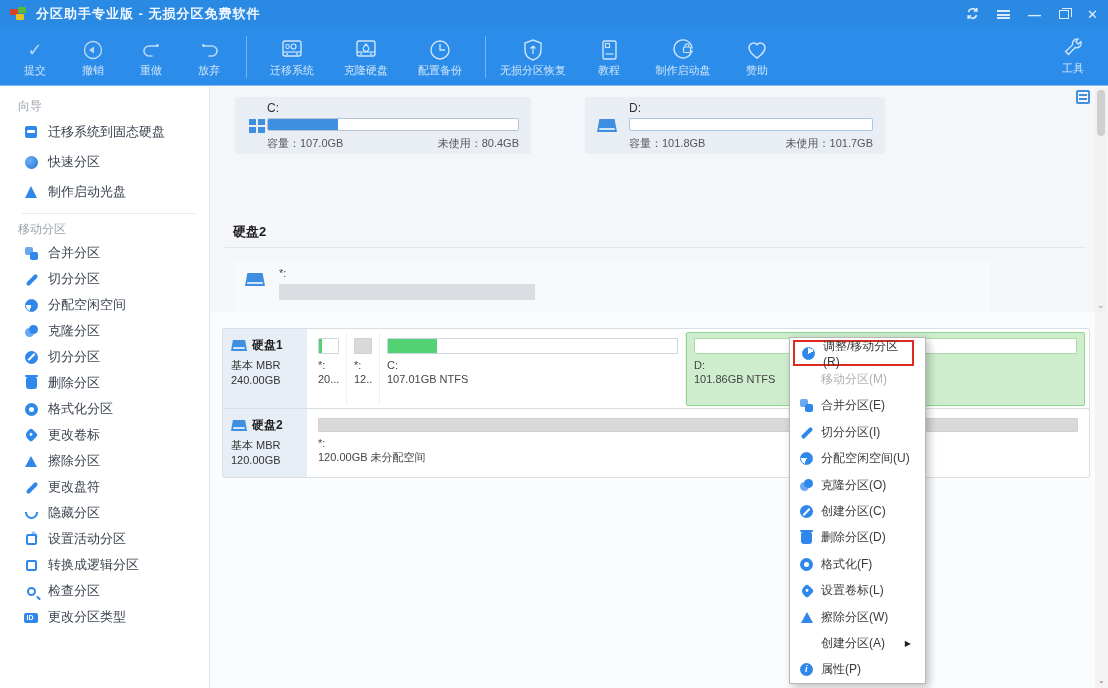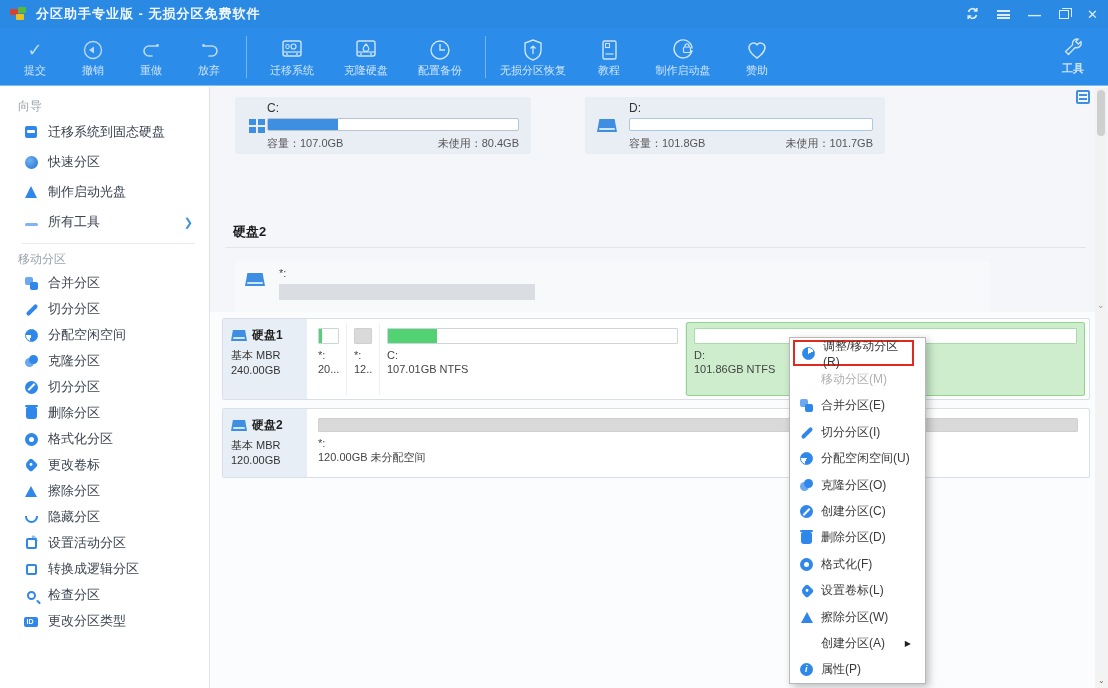--- a/index.html
+++ b/index.html
@@ -24,21 +24,21 @@
   .hamburger::after { content:''; position:absolute; left:0; top:2.5px; width:13px; height:2px; background:#dcecfc; }
 
   
   .toolbar { position:absolute; left:0; top:28px; width:100%; height:58px; background:#2b8de9; border-bottom:1px solid #7fb9f2; display:flex; align-items:center; padding:0 6px; }
   .tbtn { display:flex; flex-direction:column; align-items:center; justify-content:center; gap:3px; color:#cfe4fb; min-width:58px; padding:2px 6px; cursor:pointer; }
   .tbtn .glyph { height:24px; display:flex; align-items:center; justify-content:center; font-size:18px; color:#bcd9f5; }
   .tbtn .lbl { font-size:11px; line-height:11px; white-space:nowrap; }
   .tbtn svg { display:block; }
   .tsep { width:1px; height:42px; background:rgba(255,255,255,.35); margin:0 8px; }
   .tbtn.big { min-width:74px; }
-  .tools-btn { position:absolute; right:6px; top:6px;font-weight:bold; }
+  .tools-btn { position:absolute; right:6px; top:6px; }
 
   
   .sidebar { position:absolute; left:0; top:87px; width:210px; height:601px; background:#ffffff; border-right:1px solid #dfe3e8; padding:8px 14px 0 0; }
   .side-inner { padding-left:18px; }
   .side-header { color:#9aa3ad; font-size:12px; height:22px; line-height:22px; }
   .side-item { display:flex; align-items:center; height:30px; cursor:pointer; color:#3c4350; font-size:13px; }
   .ops .side-item { height:26px; }
   .side-item .ico { width:18px; display:flex; justify-content:center; margin-left:4px; margin-right:8px; flex:0 0 auto; }
   .side-divider { height:1px; background:#e8ebf0; margin:6px 0 4px 4px; }
   .side-chevron { margin-left:auto; color:#3f8fe0; font-size:11px; margin-right:2px; }
@@ -107,21 +107,21 @@
   .ov-part-label { font-size:11px; color:#444; }
   .ov-gray-bar { margin-top:5px; width:256px; height:16px; background:#dadde2; }
   .ov-scroll { position:absolute; right:1px; top:1px; width:12px; height:224px; background:#f2f2f2; }
   .ov-scroll .thumb { position:absolute; top:2px; left:2px; width:8px; height:46px; background:#cfcfcf; border-radius:4px; }
   .ov-scroll .arrow-down { position:absolute; bottom:2px; left:2px; font-size:9px; color:#999; }
   .layout-toggle { position:absolute; right:18px; top:3px; width:14px; height:14px; border:2px solid #3e8ee2; border-radius:2px; }
   .layout-toggle::after { content:''; position:absolute; left:1px; top:2px; width:8px; height:2px; background:#3e8ee2; box-shadow:0 4px 0 #3e8ee2; }
 
   
   .disk-row { position:absolute; left:222px; width:868px; background:#fff; border:1px solid #d8dfe7; border-radius:2px; display:flex; }
-  .row-1 { top:318px; height:82px; }
+  .row-1 { top:328px; height:82px; }
   .row-2 { top:408px; height:70px; }
   .disk-info { width:84px; background:#e8eef5; padding:8px 6px 6px 8px; flex:0 0 auto; }
   .disk-info .nm { display:flex; align-items:center; gap:5px; font-weight:bold; font-size:12px; color:#1d1d1d; margin-bottom:4px; }
   .disk-info .ln { font-size:11px; color:#333; line-height:15px; }
   .parts { flex:1; display:flex; padding:4px 4px; gap:0; }
   .ptile { padding:5px 7px; border-right:1px solid #eef1f4; position:relative; }
   .ptile:last-child { border-right:none; }
   .pbar { height:16px; background:#fff; border:1px solid #ccd4dd; border-radius:1px; overflow:hidden; margin-bottom:4px; }
   .pbar .fill { height:100%; background:#52d273; }
   .pbar.gray { background:#d9d9d9; border-color:#d0d0d0; }
@@ -305,27 +305,20 @@
           </div>
 
           <div class="side-item">
             <span class="ico">
               <span class="mi ic-rocket"></span>
             </span>
             <span>制作启动光盘</span>
 
           </div>
 
-          <div class="side-item">
-            <span class="ico">
-              <span class="mi ic-dash"></span>
-            </span>
-            <span>所有工具</span>
-            <span class="side-chevron">❯</span>
-          </div>
         </div>
       <div class="side-divider"></div>
       <div class="side-header">移动分区</div>
       <div class="ops">
 
 
           <div class="side-item">
             <span class="ico">
               <span class="mi ic-merge"></span>
             </span>
@@ -381,20 +374,26 @@
             <span>更改卷标</span>
           </div>
 
           <div class="side-item">
             <span class="ico">
               <span class="mi ic-triangle"></span>
             </span>
             <span>擦除分区</span>
           </div>
 
+          <div class="side-item">
+            <span class="ico">
+              <span class="mi ic-pencil"></span>
+            </span>
+            <span>更改盘符</span>
+          </div>
 
           <div class="side-item">
             <span class="ico">
               <span class="mi ic-hide"></span>
             </span>
             <span>隐藏分区</span>
           </div>
 
           <div class="side-item">
             <span class="ico">

